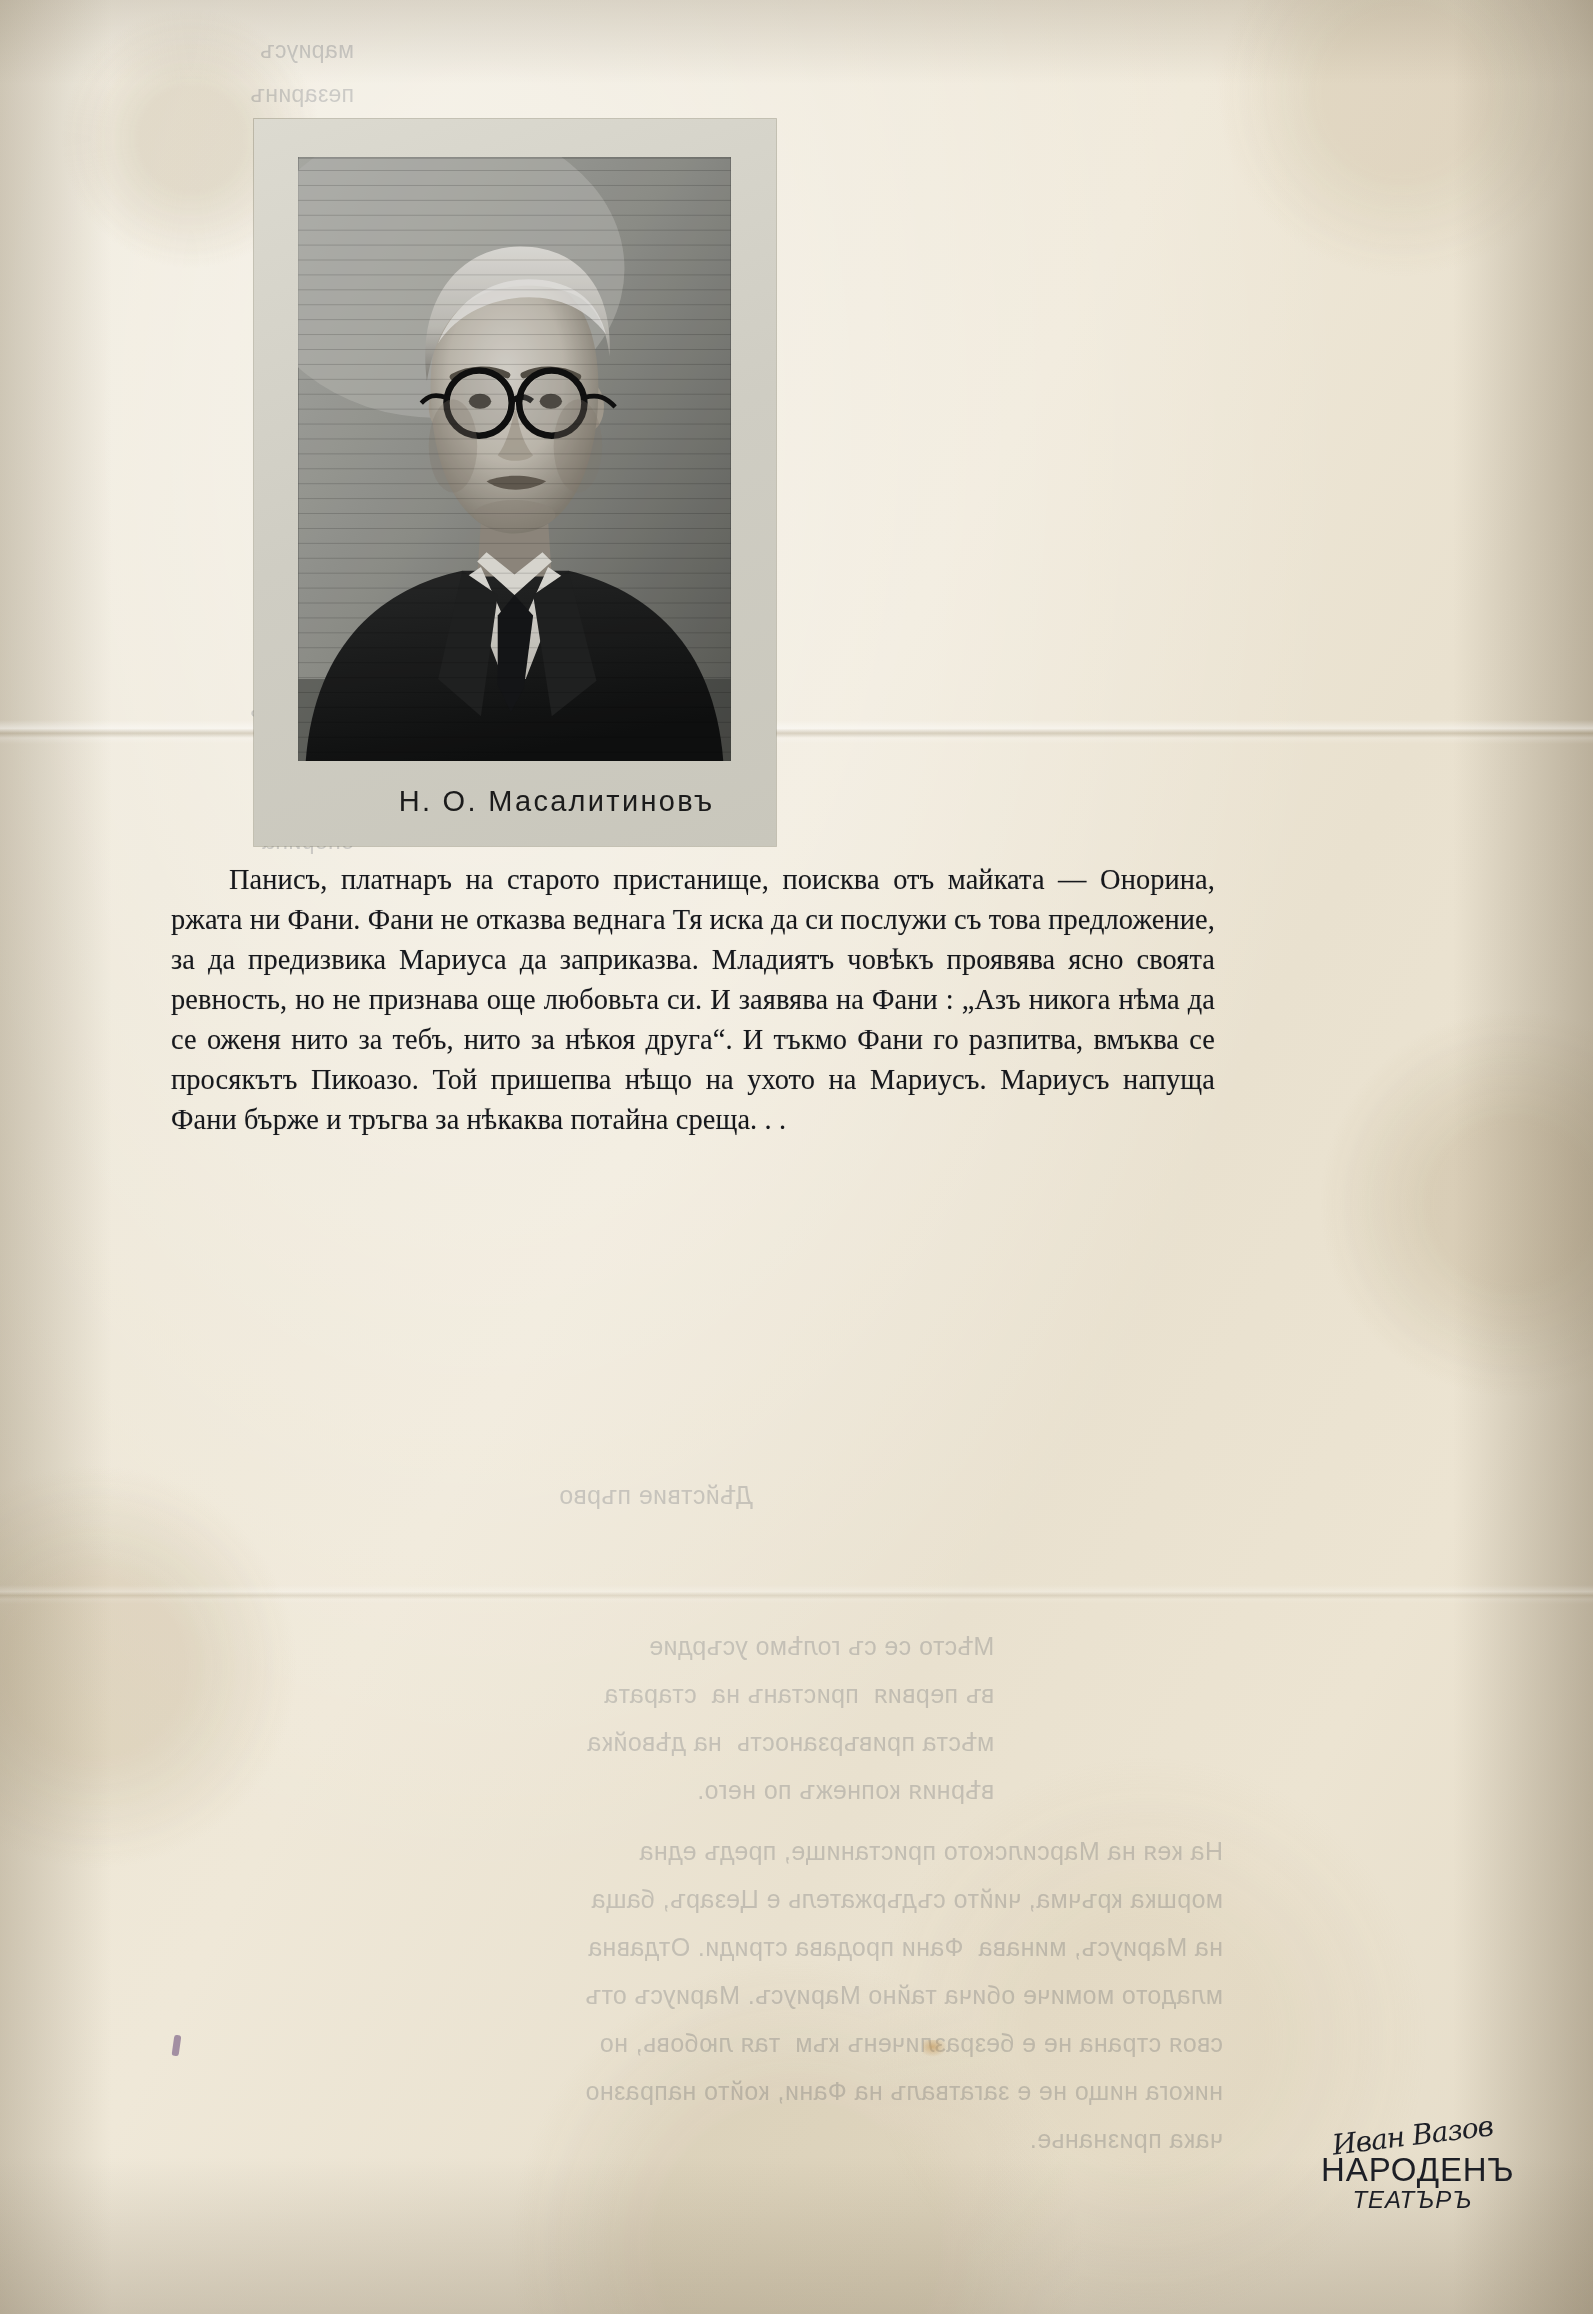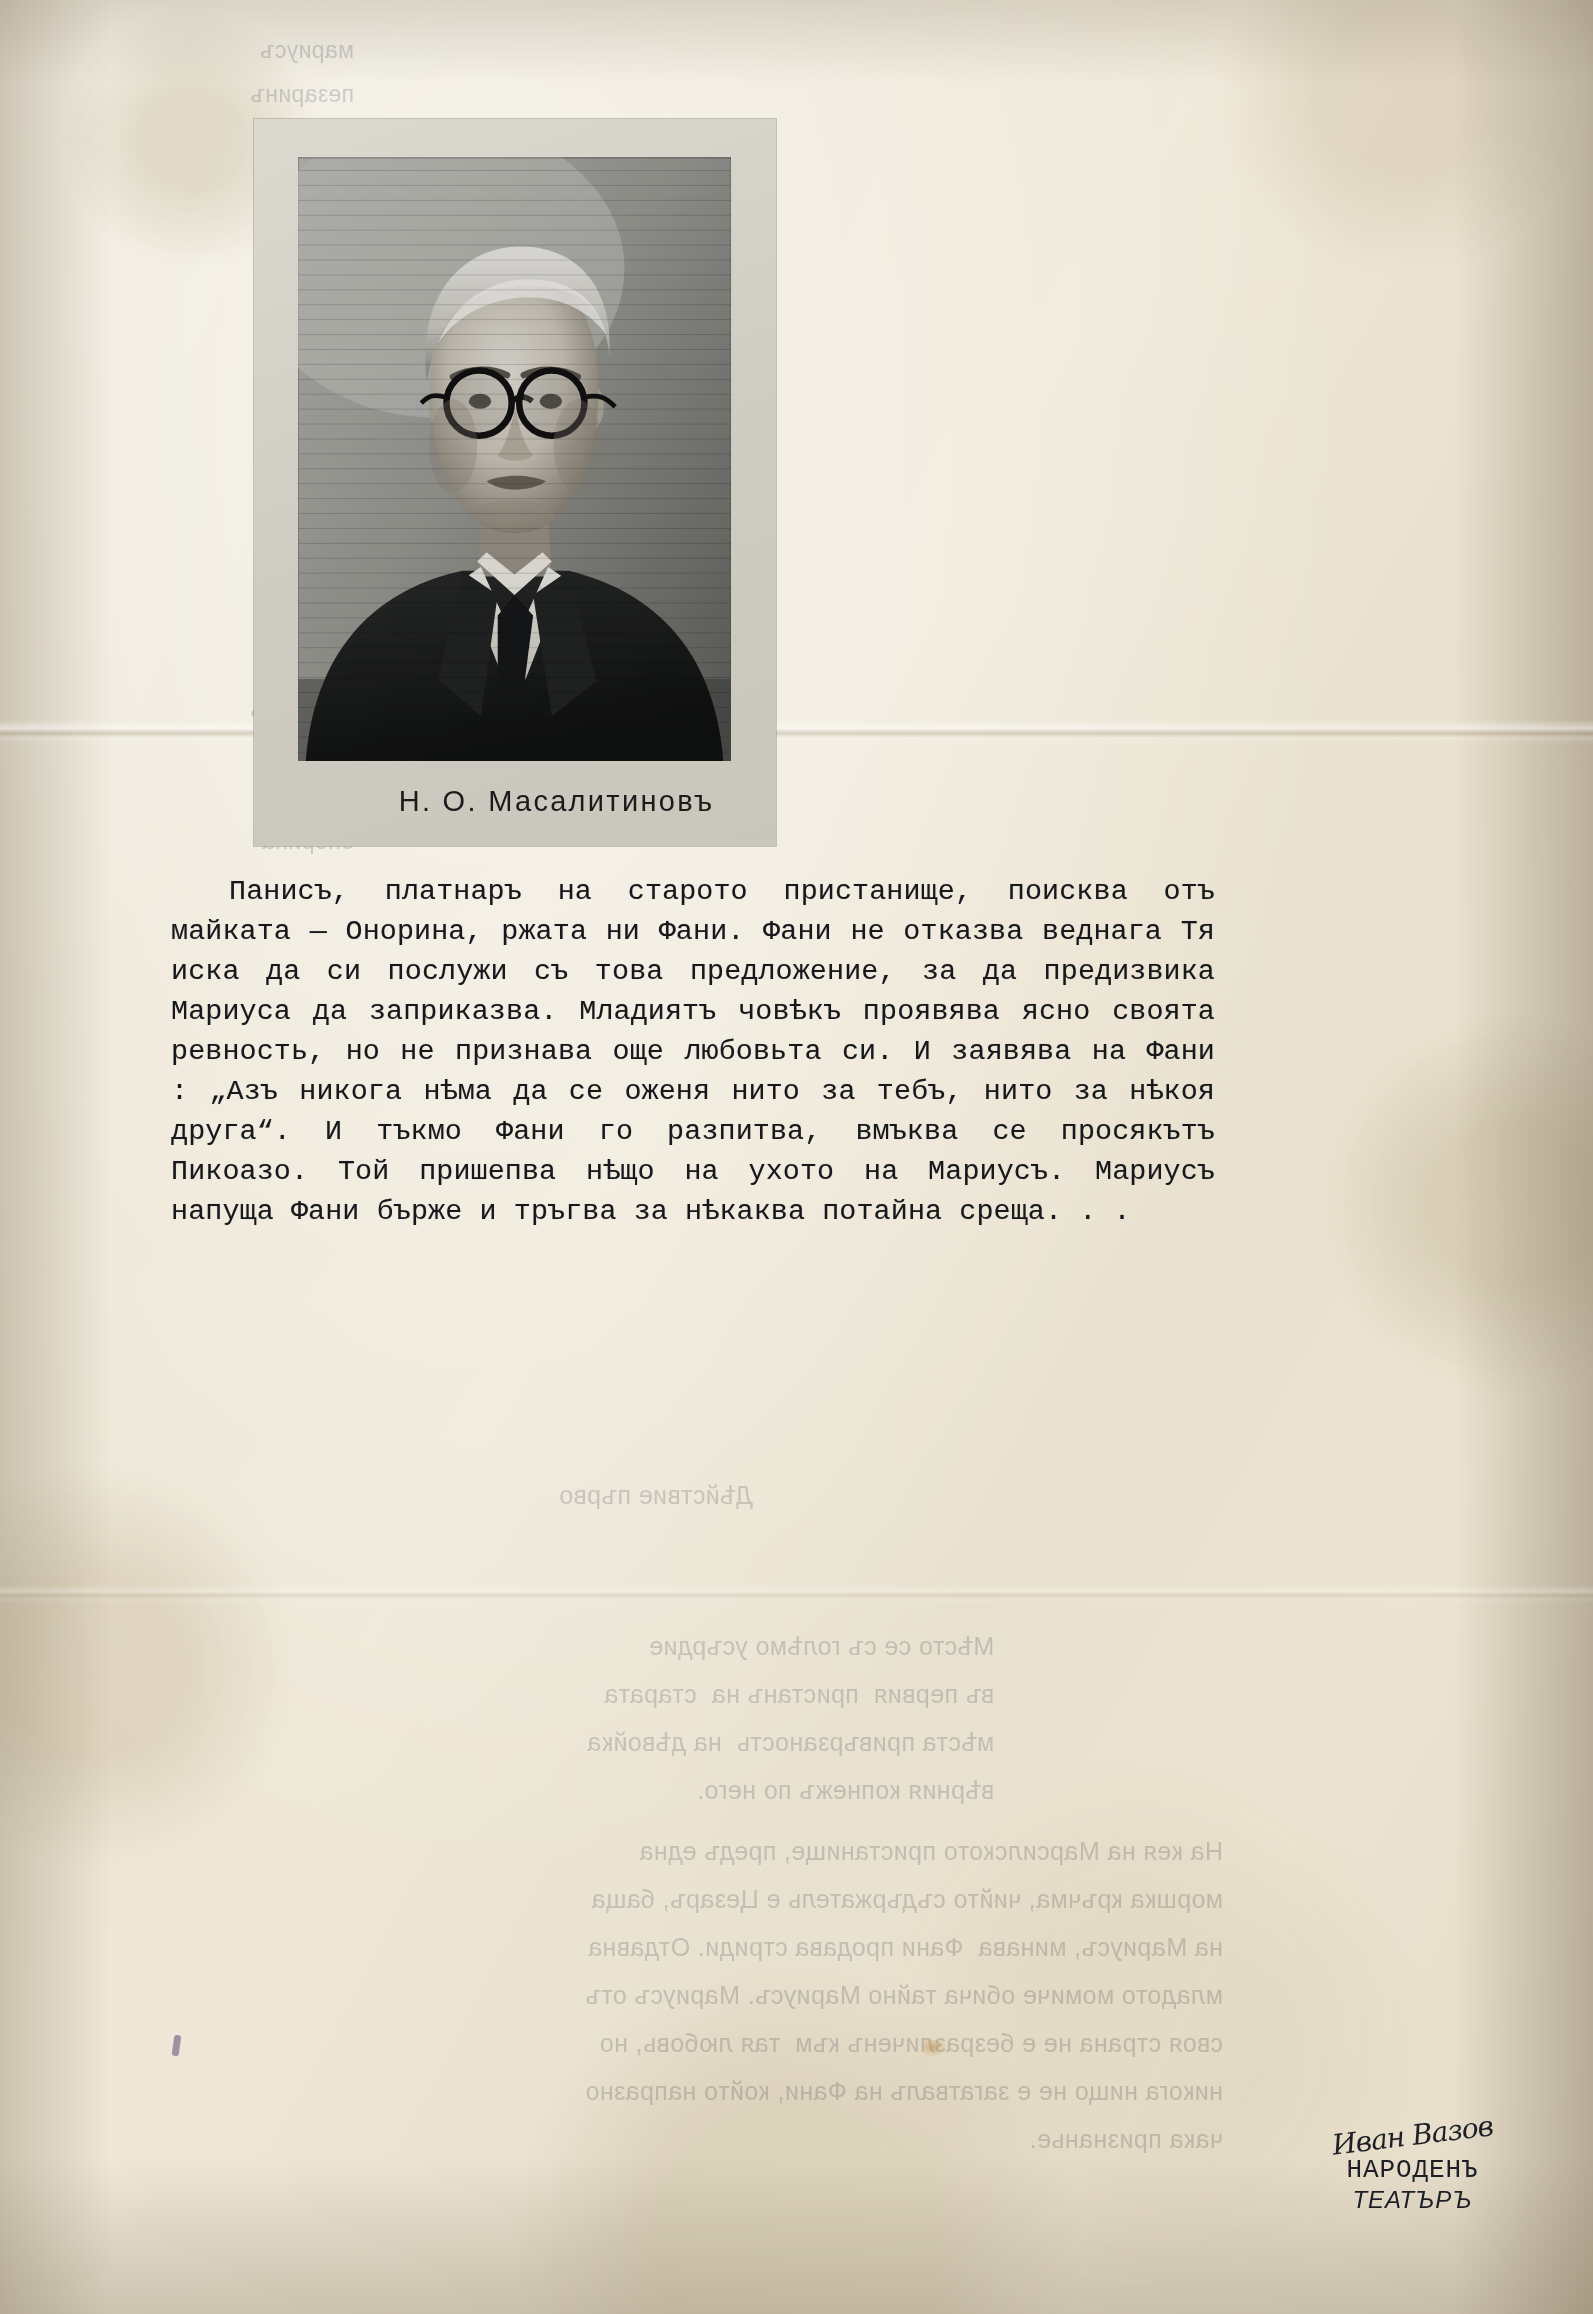--- a/index.html
+++ b/index.html
@@ -130,23 +130,22 @@
   .body-text {
     position: absolute;
     left: 171px;
     top: 860px;
     width: 1044px;
     font-size: 28.4px;
     line-height: 40px;
     color: #16181c;
     letter-spacing: 0.1px;
     text-align: justify;
-    font-family: Liberation Mono, monospace;
+    font-family: Liberation Serif, serif;
     text-shadow: 0 0 0.9px rgba(25,25,30,0.25);
-    margin-top: 12px;
   }
   .body-text p { margin: 0; }
   .body-text p.indent { text-indent: 58px; }
 
   
   .logo {
     position: absolute;
     right: 89px;
     bottom: 101px;
     width: 183px;
@@ -156,23 +155,23 @@
   .logo .script {
     font-family: "DejaVu Serif", serif;
     font-style: italic;
     font-size: 28px;
     letter-spacing: -0.9px;
     transform: rotate(-7deg);
     display: block;
     margin-bottom: 1.9px;
   }
   .logo .l1 {
-    font-size: 26px;
+    font-size: 33px;
     letter-spacing: 0.9px;
-    font-family: Liberation Mono, monospace;
+    font-family: Liberation Sans, sans-serif;
     display: block;
     line-height: 32px;
   }
   .logo .l2 {
     font-size: 24px;
     letter-spacing: 0.9px;
     display: block;
     line-height: 28px;
     font-style: italic;
   }

